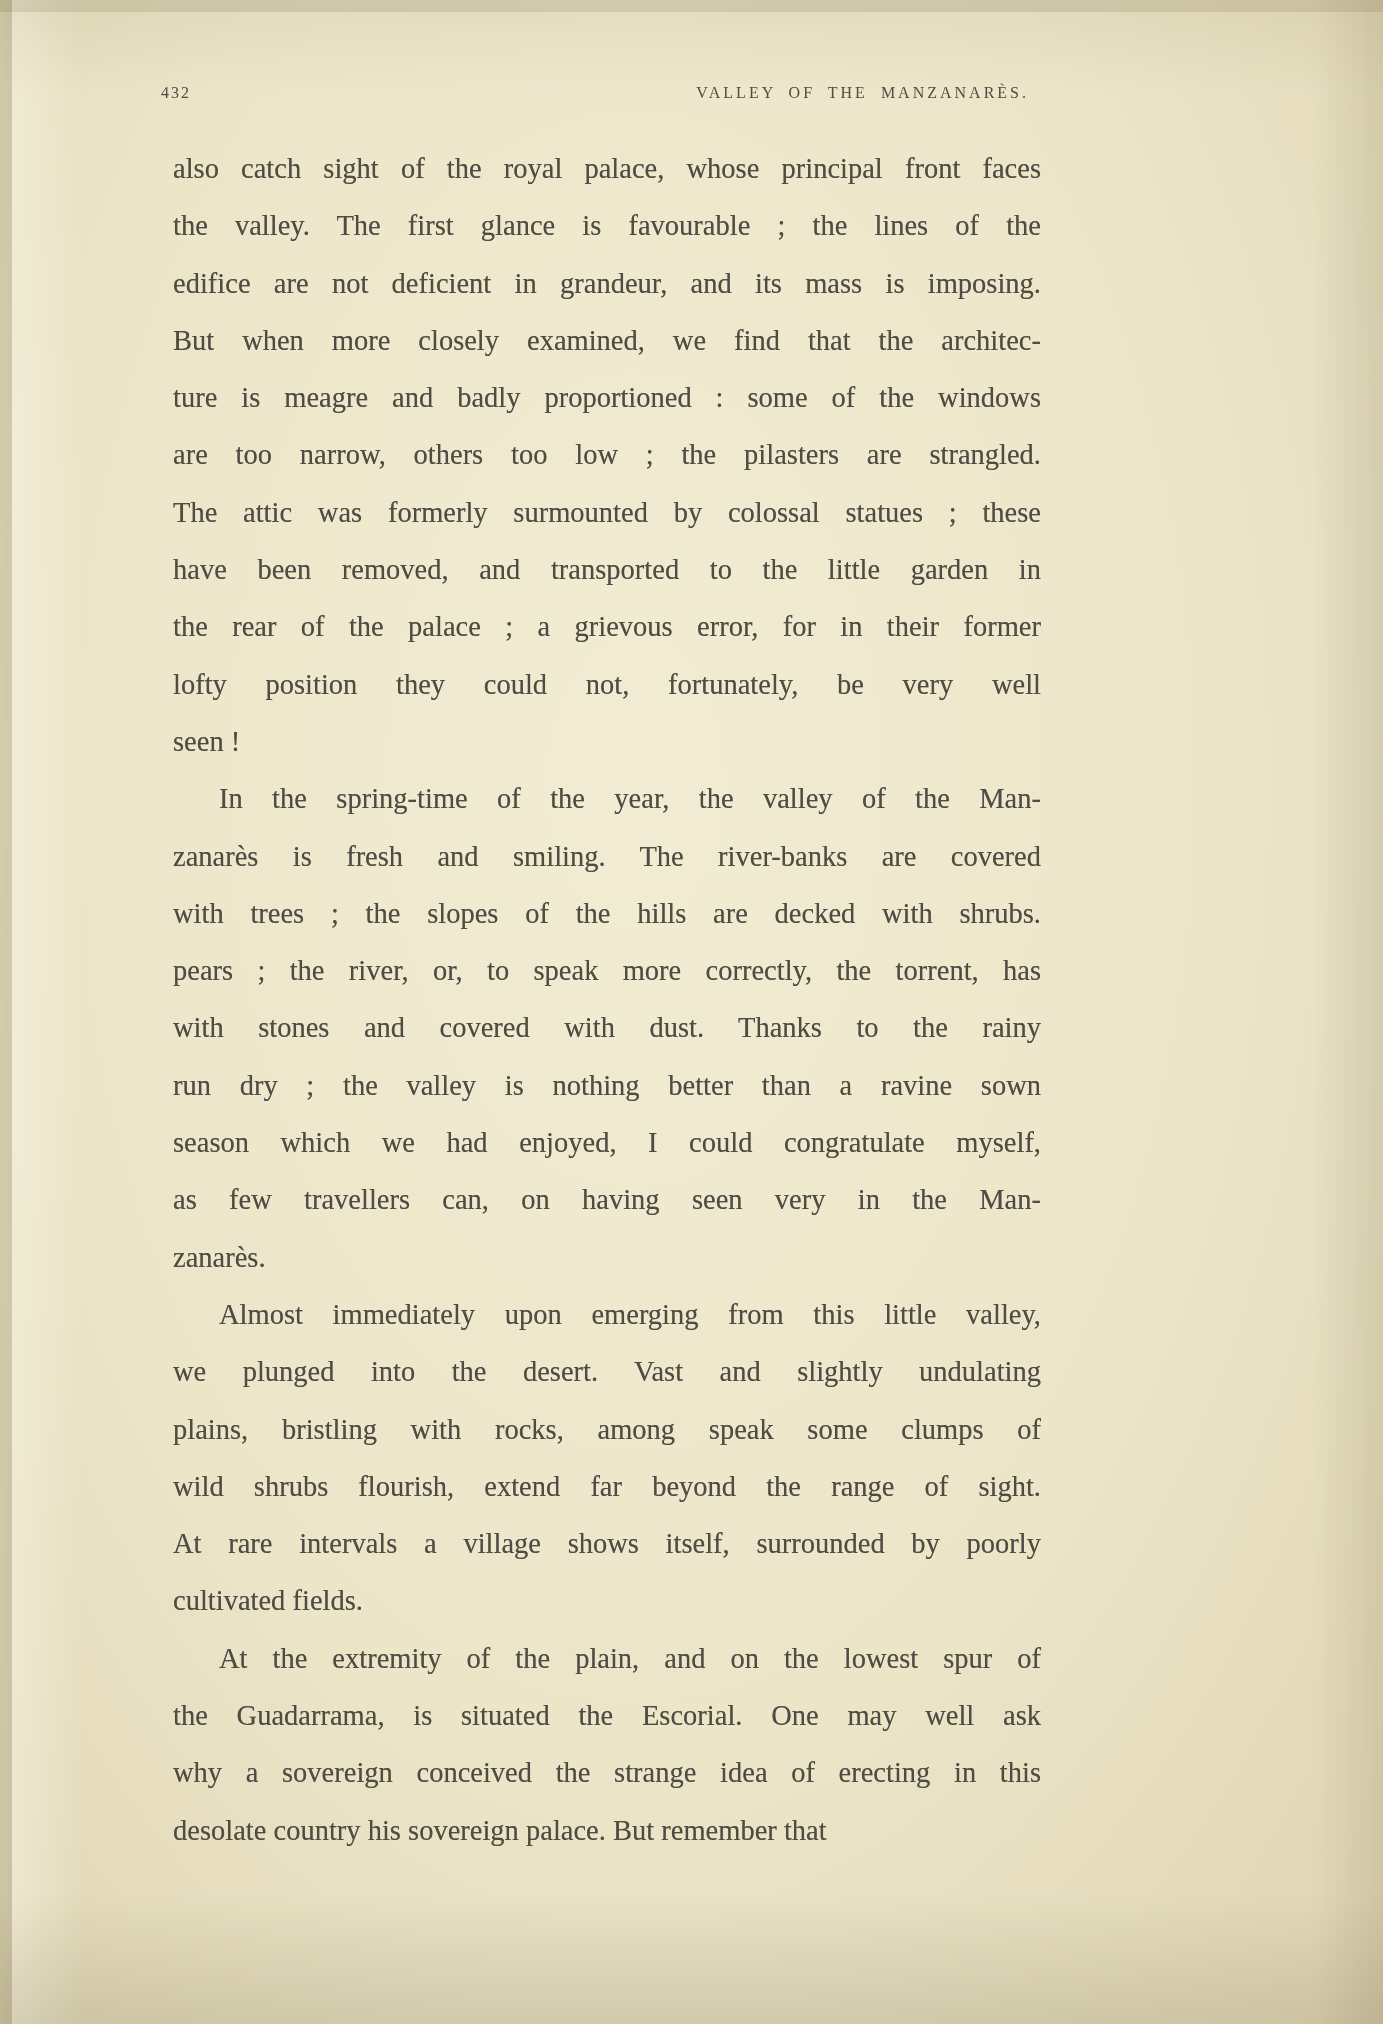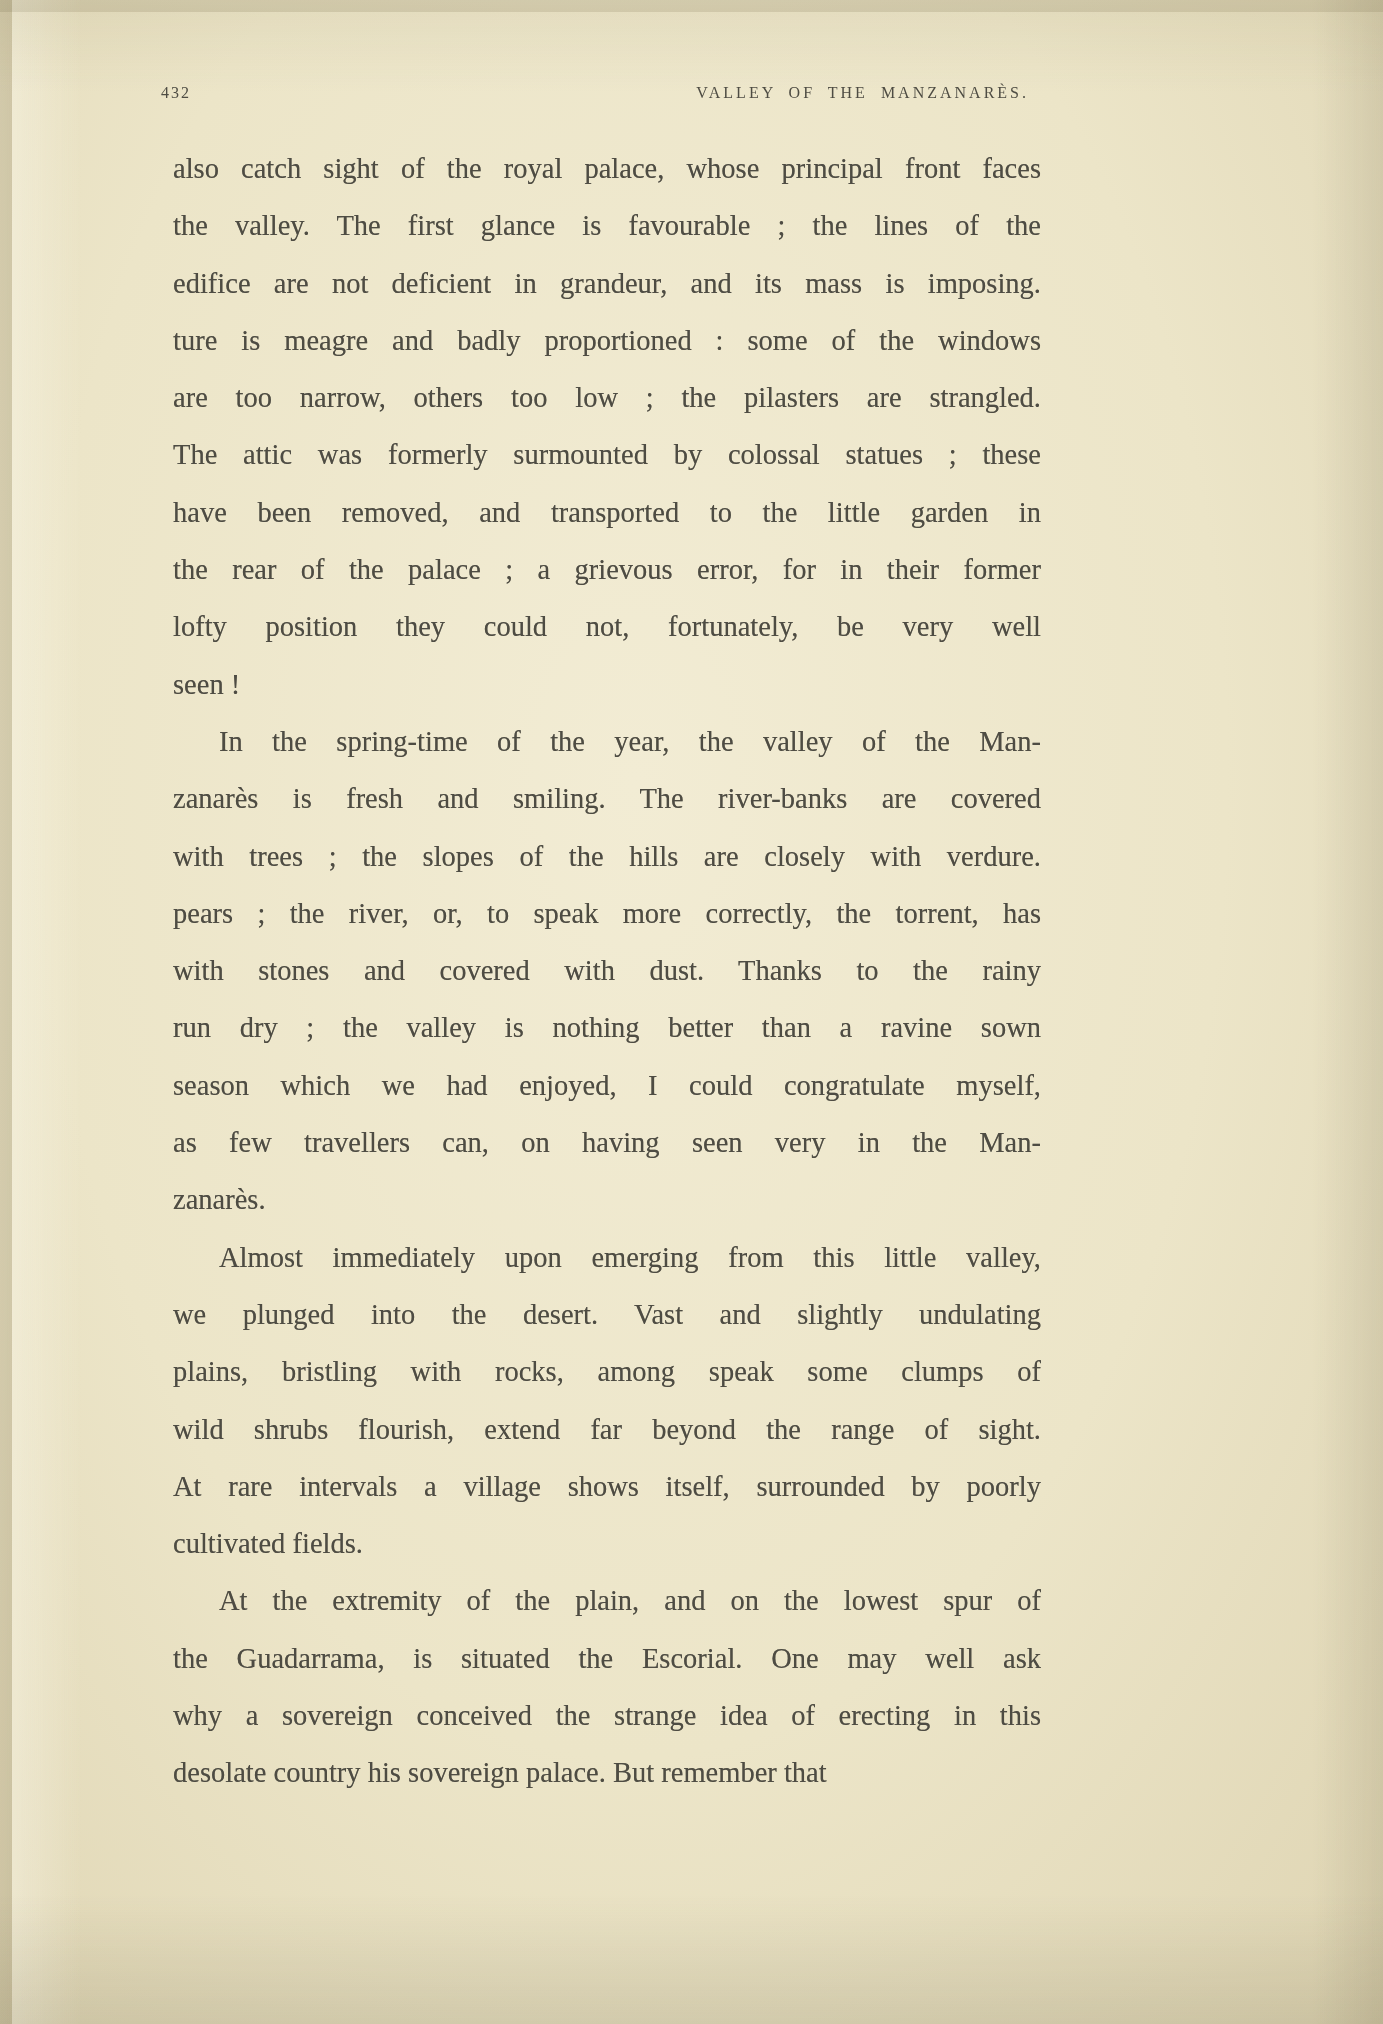--- a/index.html
+++ b/index.html
@@ -81,32 +81,33 @@
 <div class="page-inner">
   <span class="page-number">432</span>
   <span class="head-title">VALLEY OF THE MANZANARÈS.</span>
 </div>
 
 <div class="text-block">
     <div class="para">
       <div class="line">also catch sight of the royal palace, whose principal front faces</div>
       <div class="line">the valley.  The first glance is favourable ; the lines of the</div>
       <div class="line">edifice are not deficient in grandeur, and its mass is imposing.</div>
+      <div class="line">But when more closely examined, we find that the architec-</div>
       <div class="line">ture is meagre and badly proportioned :  some of the windows</div>
       <div class="line">are too narrow, others too low ;  the pilasters are strangled.</div>
       <div class="line">The attic was formerly surmounted by colossal statues ;  these</div>
       <div class="line">have been removed, and transported to the little garden in</div>
       <div class="line">the rear of the palace ;  a grievous error, for in their former</div>
       <div class="line">lofty position they could not, fortunately, be very well</div>
       <div class="line final">seen !</div>
     </div>
     <div class="para">
       <div class="line indent">In the spring-time of the year, the valley of the Man-</div>
       <div class="line">zanarès is fresh and smiling.  The river-banks are covered</div>
-      <div class="line">with trees ;  the slopes of the hills are closely with verdure.</div>
+      <div class="line">with trees ;  the slopes of the hills are decked with shrubs.</div>
       <div class="line">pears ;  the river, or, to speak more correctly, the torrent, has</div>
       <div class="line">with stones and covered with dust.  Thanks to the rainy</div>
       <div class="line">run dry ;  the valley is nothing better than a ravine sown</div>
       <div class="line">season which we had enjoyed, I could congratulate myself,</div>
       <div class="line">as few travellers can, on having seen very in the Man-</div>
       <div class="line final">zanarès.</div>
     </div>
     <div class="para">
       <div class="line indent">Almost immediately upon emerging from this little valley,</div>
       <div class="line">we plunged into the desert.  Vast and slightly undulating</div>

